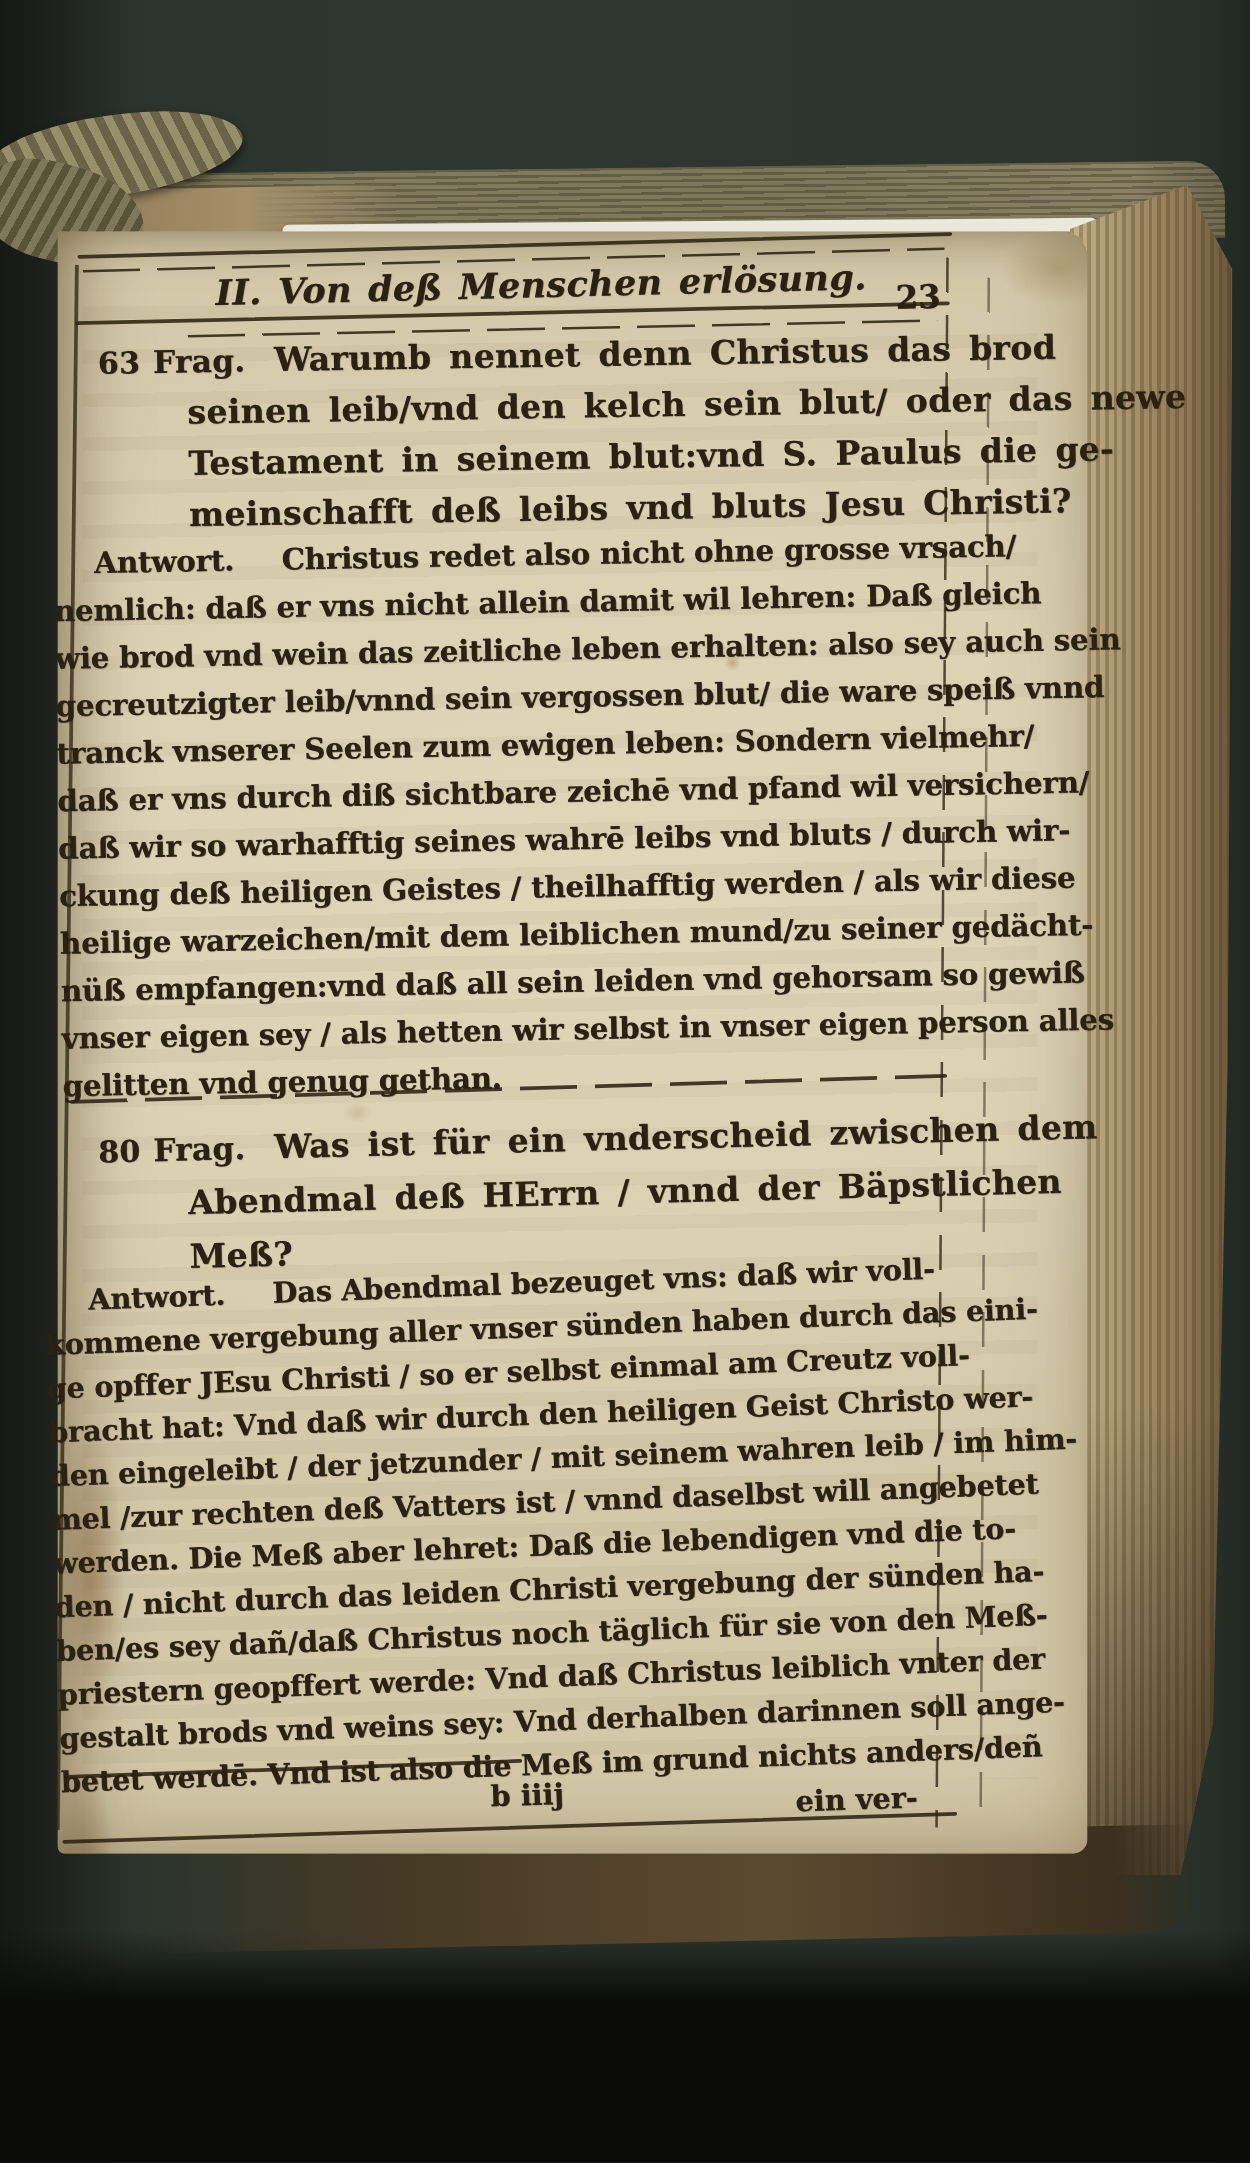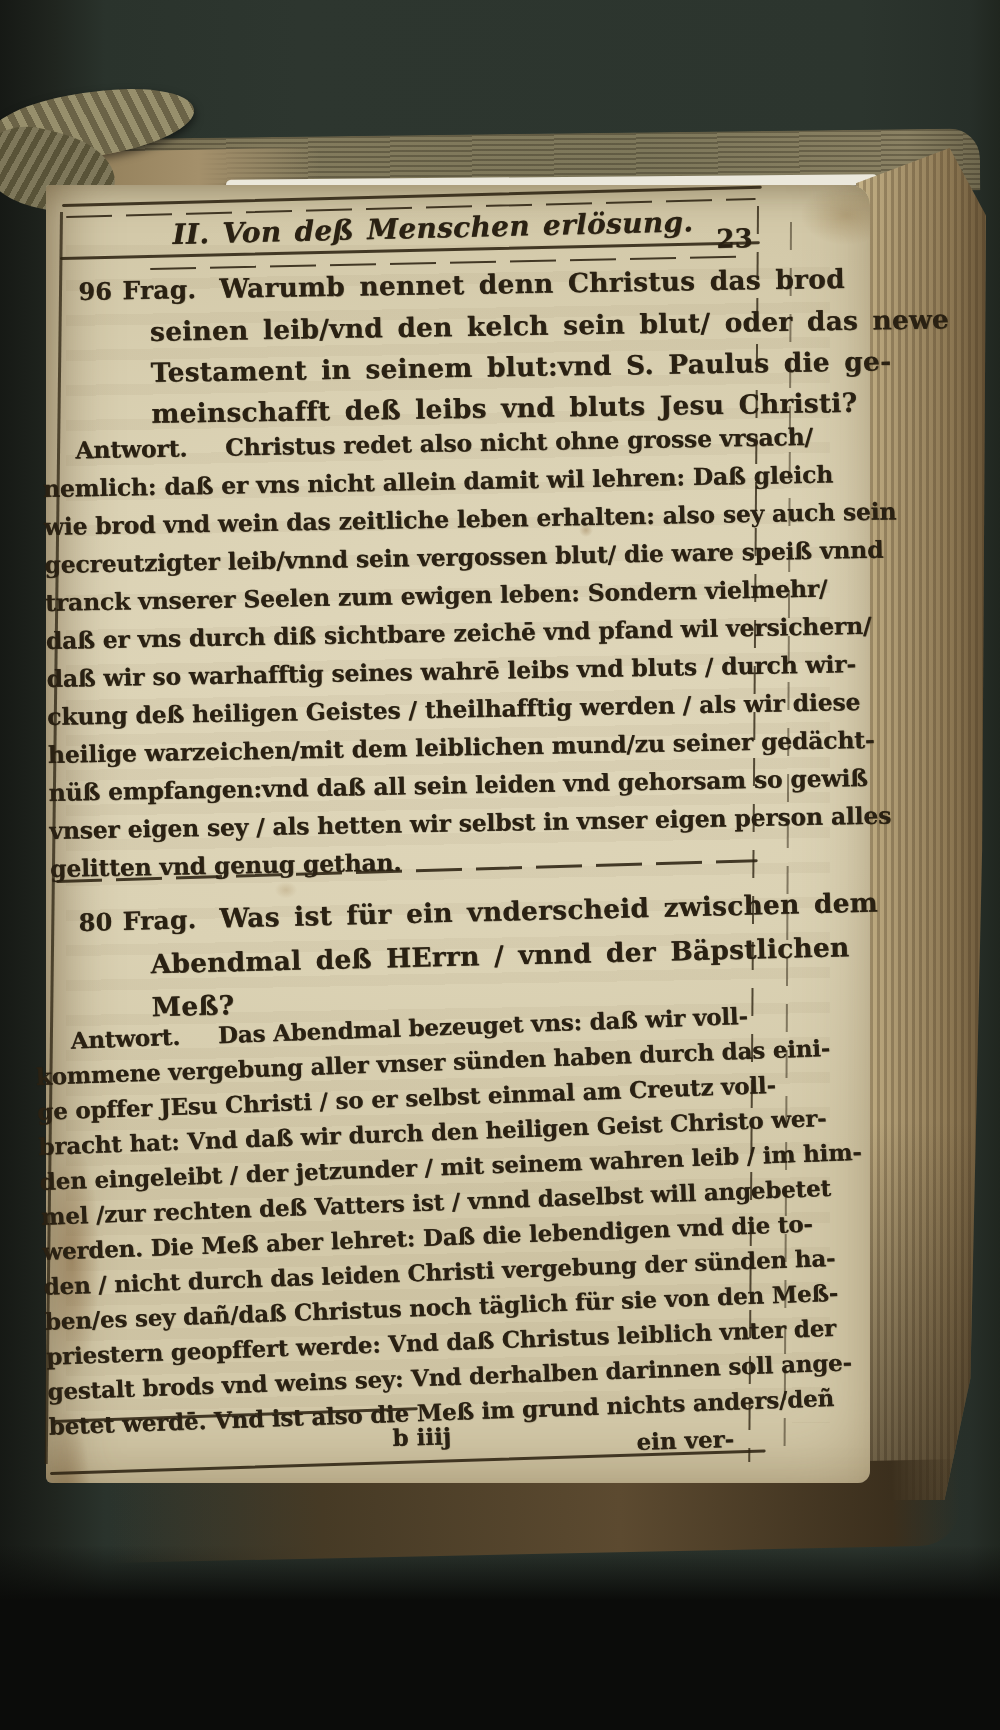--- a/index.html
+++ b/index.html
@@ -117,21 +117,21 @@
   <div class="abs vdash" style="left:790px;top:222px;height:1240px;opacity:.65;transform:rotate(.3deg);"></div>
   <div class="abs rule dashed" style="left:56px;top:880px;width:702px;transform:rotate(-1.7deg);"></div>
   <div class="abs rule" style="left:52px;top:1420px;width:366px;transform:rotate(-2deg);"></div>
   <div class="abs rule" style="left:50px;top:1472px;width:716px;transform:rotate(-1.8deg);"></div>
 
   <div class="abs t-block ink title" style="left:172px;top:218px;transform:rotate(-1.4deg);">II. Von deß Menschen erlösung.</div>
   <div class="abs t-block ink pagenum" style="left:716px;top:224px;transform:rotate(-1.4deg);">23</div>
 
   <div class="abs t-block ink q79" style="left:78px;top:270px;transform:rotate(-.9deg);">
     <div class="q-line">
-      <span class="q-num">96</span><span class="q-label">Frag.</span><span>Warumb nennet denn Christus das brod</span>
+      <span class="q-num">63</span><span class="q-label">Frag.</span><span>Warumb nennet denn Christus das brod</span>
     </div>
     <div class="q-line indent">seinen leib/vnd den kelch sein blut/ oder das newe</div>
     <div class="q-line indent">Testament in seinem blut:vnd S. Paulus die ge-</div>
     <div class="q-line indent">meinschafft deß leibs vnd bluts Jesu Christi?</div>
   </div>
 
   <div class="abs t-block ink a79" style="left:42px;top:432px;transform:rotate(-1.05deg);">
     <div class="line">
       <span class="a-label" style="text-indent:33px;display:inline-block;">Antwort.</span><span>Christus redet also nicht ohne grosse vrsach/</span>
     </div>

